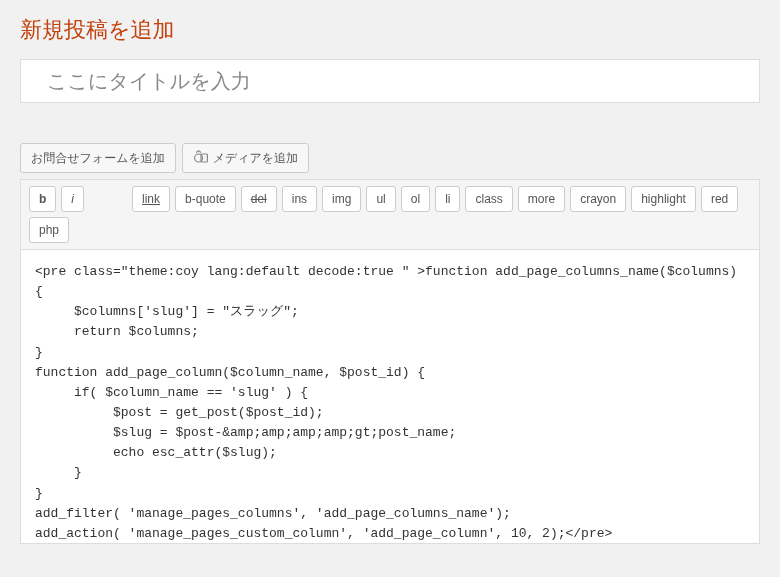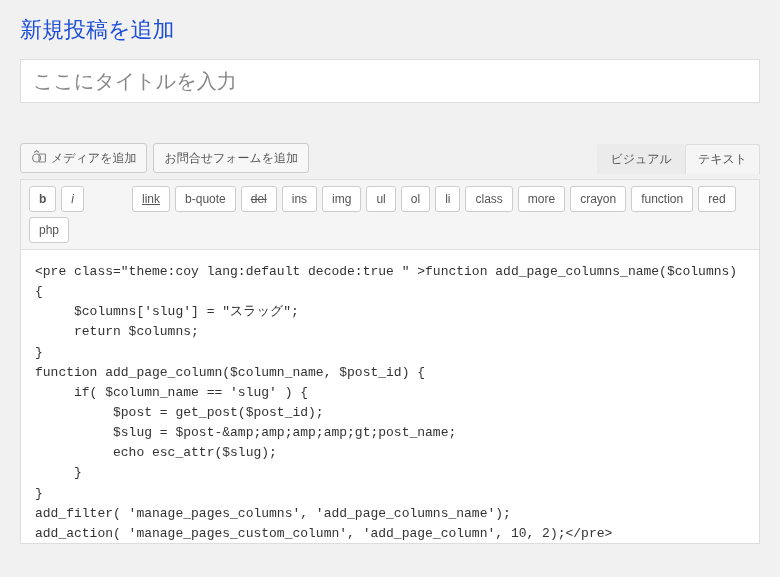--- a/index.html
+++ b/index.html
@@ -9,26 +9,26 @@
     background: #f1f1f1;
     padding: 15px 20px 40px 20px;
     font-size: 13px;
     color: #23282d;
     width: 780px;
   }
   .page-title {
     font-size: 22px;
     font-weight: 400;
     margin: 0 0 14px 0;
-    color: #1d4ed8;
+    color: #c2410c;
   }
   .title-input {
     width: 100%;
     font-size: 20px;
-    padding: 8px 12px;
+    padding: 8px 26px;
     border: 1px solid #ddd;
     background: #fff;
     color: #888;
     outline: none;
     height: 44px;
     line-height: 1;
   }
   .title-input::placeholder { color: #888; }
   .spacer { height: 40px; }
   .toolbar-upper {
@@ -124,55 +124,51 @@
 
 <h1 class="page-title">新規投稿を追加</h1>
 
 <input type="text" class="title-input" placeholder="ここにタイトルを入力" style="">
 
 <div class="spacer"></div>
 
 <div class="toolbar-upper">
   <div class="upper-left">
     <button class="btn">
+      <span>お問合せフォームを追加</span>
+    </button>
+    <button class="btn">
       <span class="media-icon">
         <svg viewBox="0 0 20 20" width="16" height="16" fill="#888">
           <circle cx="7" cy="10" r="5" fill="none" stroke="#888" stroke-width="1.5"></circle>
           <rect x="10" y="5" width="8" height="10" rx="1" fill="none" stroke="#888" stroke-width="1.5"></rect>
           <path d="M4 3 L7 1 L10 3" fill="none" stroke="#888" stroke-width="1.5"></path>
         </svg>
       </span>
       <span>メディアを追加</span>
     </button>
-    <button class="btn">
-      <span>お問合せフォームを追加</span>
-    </button>
-  </div>
-  <div class="tabs">
-    <div class="tab inactive">ビジュアル</div>
-    <div class="tab active">テキスト</div>
   </div>
 </div>
 
 <div class="editor-wrap">
   <div class="quicktags" id="quicktags">
       <button class="qt-btn" style="font-weight: 600;">b</button>
       <button class="qt-btn" style="font-style: italic;">i</button>
       <button class="qt-btn underline">link</button>
       <button class="qt-btn">b-quote</button>
       <button class="qt-btn strike">del</button>
       <button class="qt-btn">ins</button>
       <button class="qt-btn">img</button>
       <button class="qt-btn">ul</button>
       <button class="qt-btn">ol</button>
       <button class="qt-btn">li</button>
       <button class="qt-btn">class</button>
       <button class="qt-btn">more</button>
       <button class="qt-btn">crayon</button>
-      <button class="qt-btn">function</button>
+      <button class="qt-btn">highlight</button>
       <button class="qt-btn">red</button>
       <button class="qt-btn">php</button>
     </div>
   <textarea class="content-area" id="content-area" style="">&lt;pre class="theme:coy lang:default decode:true " &gt;function add_page_columns_name($columns)
 {
      $columns['slug'] = "スラッグ";
      return $columns;
 }
 function add_page_column($column_name, $post_id) {
      if( $column_name == 'slug' ) {

